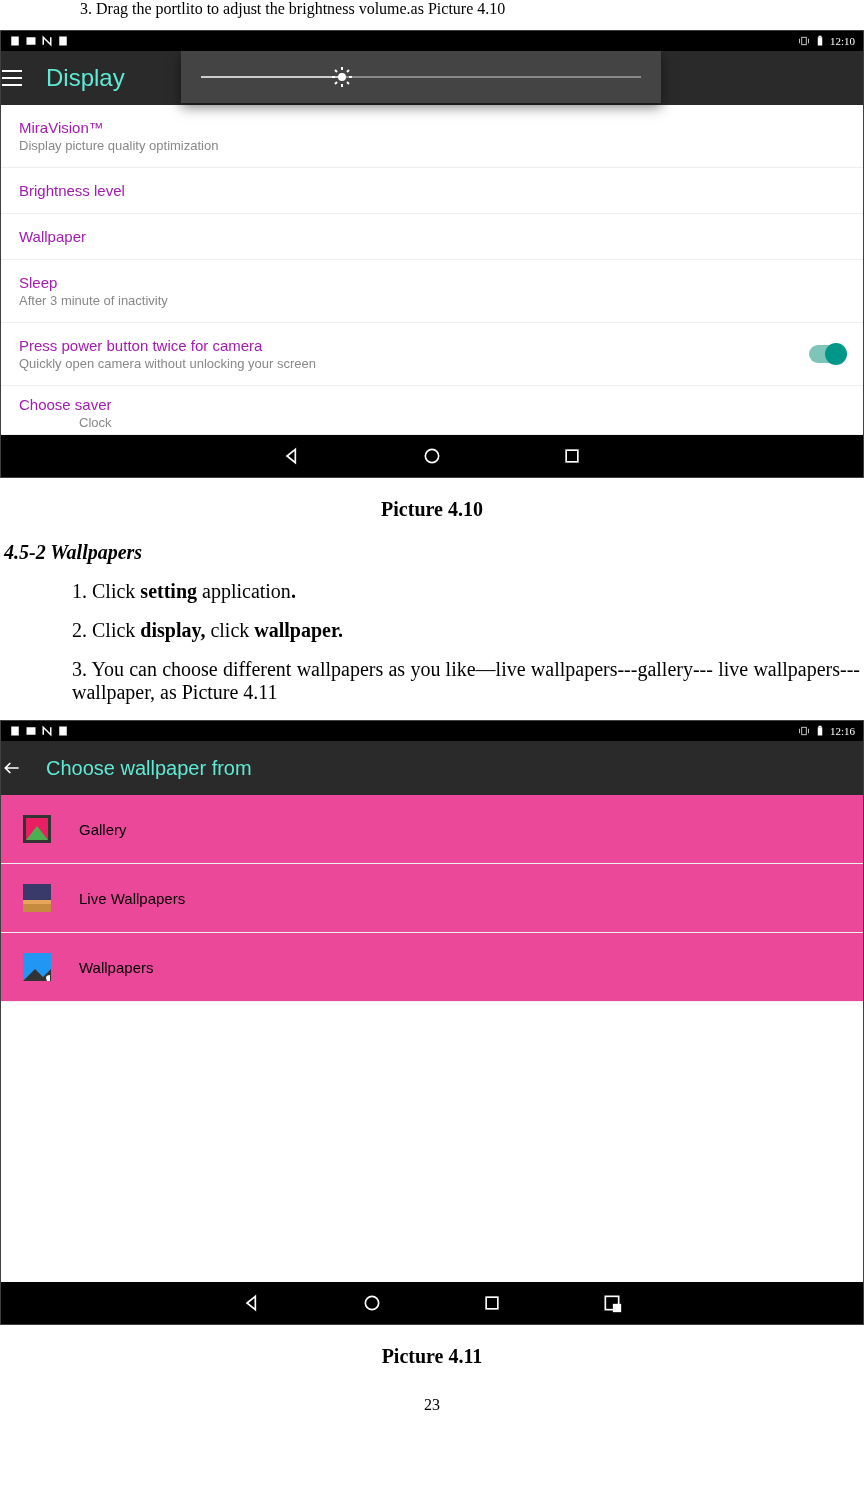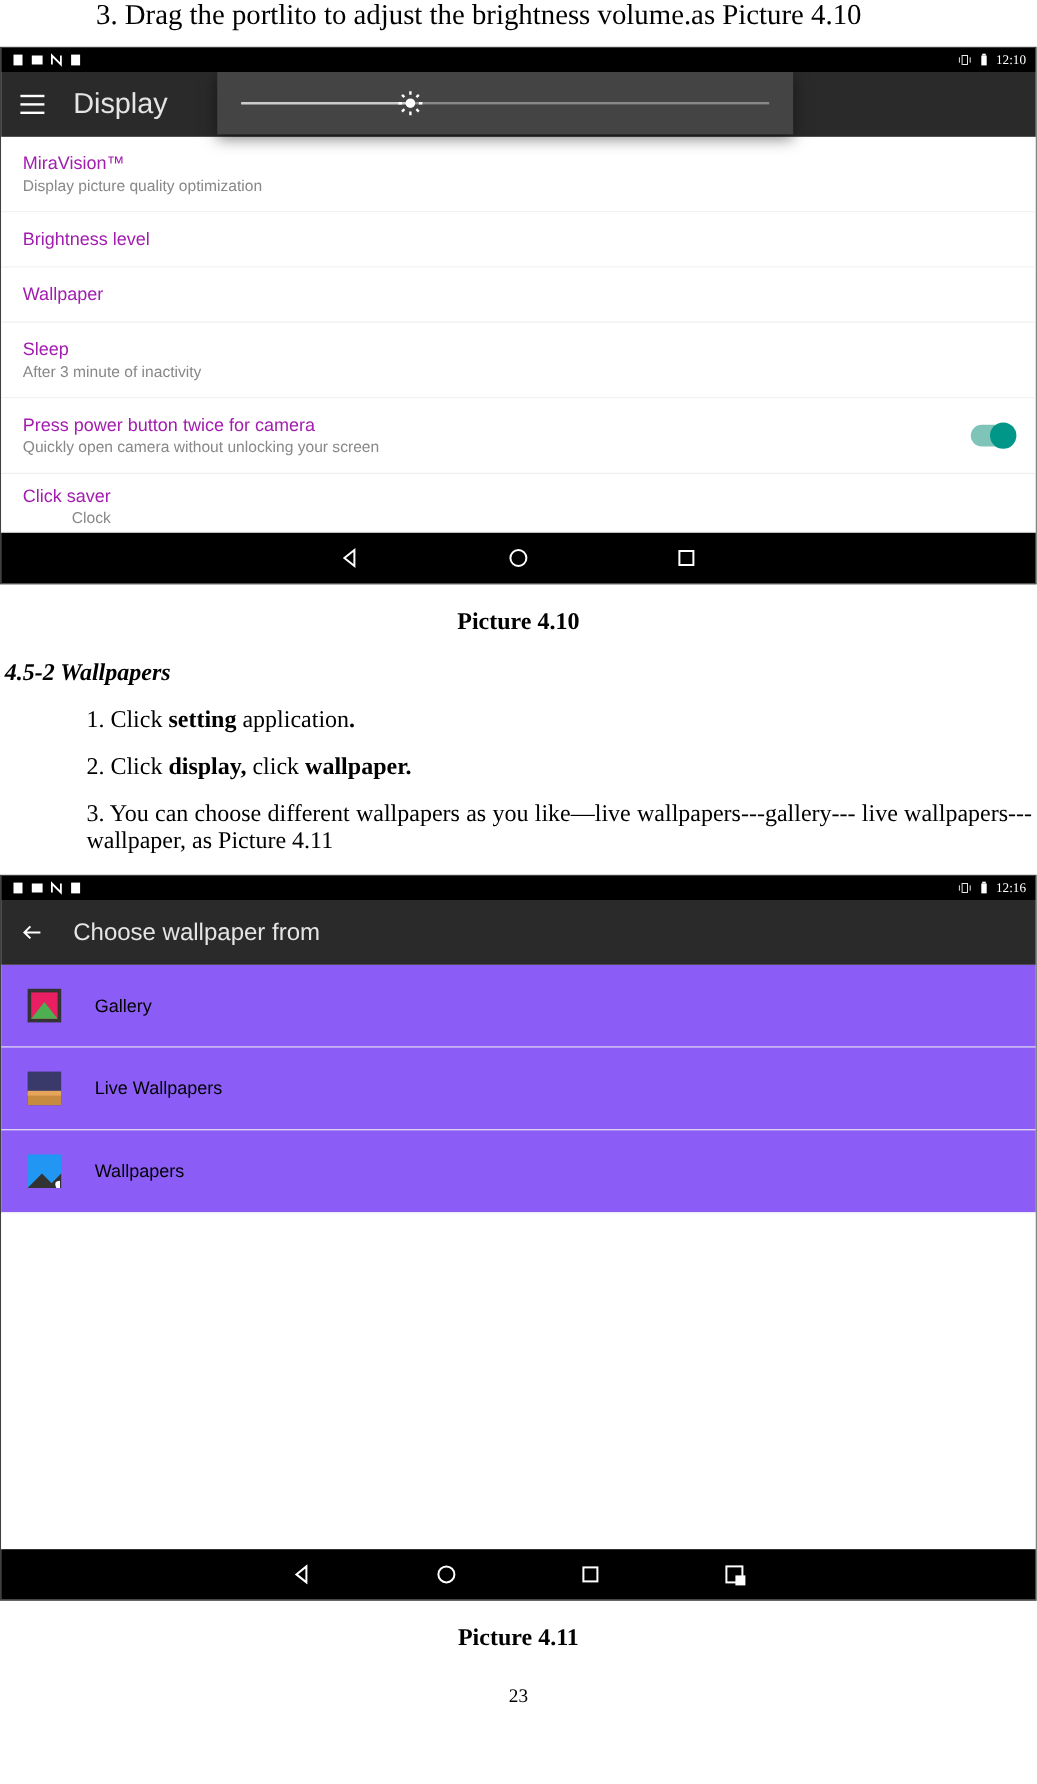--- a/index.html
+++ b/index.html
@@ -1,25 +1,25 @@
 <!DOCTYPE html>
 <html><head>
   <meta charset="utf-8">
   <style>
     * { box-sizing: border-box; margin: 0; padding: 0; }
     body { font-family: "Times New Roman", serif; font-size: 16px; background: #fff; color: #000; }
     .page { width: 864px; margin: 0 auto; }
-    .doc-text { font-size: 24px; }
+    .doc-text { font-size: 16px; }
     .top-step { margin-left: 80px; margin-top: 0; padding-bottom: 12px; }
     .screenshot { margin: 0; border: 1px solid #404040; }
     .status-bar { background: #000; height: 20px; display: flex; align-items: center; justify-content: space-between; padding: 0 8px; color: #fff; font-size: 11px; }
     .status-icons { display: flex; gap: 4px; }
     .status-right { display: flex; gap: 4px; align-items: center; }
     .t-icon { width: 12px; height: 12px; fill: #fff; }
-    .appbar { background: #2a2a2a; height: 54px; display: flex; align-items: center; padding: 0 16px; color: #e5e5e5; position: relative; }
+    .appbar { background: #2a2a2a; height: 54px; display: flex; align-items: center; padding: 0 1px; color: #5eead4; position: relative; }
     .hamburger { width: 20px; height: 16px; display: flex; flex-direction: column; justify-content: space-between; margin-right: 24px; }
     .hamburger span { height: 2px; background: #fff; }
     .app-title { font-family: Arial, sans-serif; font-size: 24px; font-weight: 500; }
     .brightness-overlay { position: absolute; left: 180px; top: 0; width: 480px; height: 52px; background: #444; box-shadow: 0 4px 12px rgba(0,0,0,0.5); display: flex; align-items: center; padding: 0 20px; z-index: 10; }
     .bslider-track { flex: 1; height: 2px; background: #888; position: relative; }
     .bslider-fill { position: absolute; left: 0; top: 0; height: 2px; width: 32%; background: #ccc; }
     .bslider-thumb { position: absolute; left: 32%; top: -11px; width: 24px; height: 24px; transform: translateX(-50%); }
     .setting-row { padding: 14px 18px; border-bottom: 1px solid #eee; font-family: Arial, sans-serif; background: #fff; display: flex; justify-content: space-between; align-items: center; }
     .setting-row .s-title { font-size: 15px; color: #a21caf; }
     .setting-row .s-sub { font-size: 13px; color: #888; margin-top: 2px; text-align: right; }
@@ -28,21 +28,21 @@
     .toggle::after { content: ""; position: absolute; right: -2px; top: -2px; width: 22px; height: 22px; background: #009688; border-radius: 50%; }
     .navbar { background: #000; height: 42px; display: flex; align-items: center; justify-content: center; gap: 120px; }
     .navbtn { width: 20px; height: 20px; }
     .navbtn svg { width: 100%; height: 100%; fill: none; stroke: #fff; stroke-width: 2; }
     .caption { text-align: center; font-weight: bold; margin: 20px 0; font-size: 20px; }
     .section-head { font-weight: bold; margin: 16px 0 16px 4px; font-size: 20px; font-style: italic; }
     .steps { margin-left: 72px; margin-right: 4px; }
     .steps li { list-style: none; margin-bottom: 16px; font-size: 20px; text-align: justify; }
     .step3 { text-align: justify; text-justify: inter-word; }
     .back-arrow { width: 20px; height: 20px; margin-right: 24px; }
-    .wp-row { display: flex; align-items: center; padding: 16px 18px; border-bottom: 1px solid #eee; font-family: Arial, sans-serif; background: #8b5cf6; }
+    .wp-row { display: flex; align-items: center; padding: 16px 18px; border-bottom: 1px solid #eee; font-family: Arial, sans-serif; background: #ec4899; }
     .wp-icon { width: 36px; height: 36px; margin-right: 24px; }
     .wp-label { font-size: 15px; }
     .wp-blank { height: 280px; background: #fff; }
     .navbar2 { background: #000; height: 42px; display: flex; align-items: center; justify-content: center; gap: 100px; }
     .pagenum { text-align: center; margin: 28px 0 10px; font-size: 16px; }
   </style>
 </head>
 <body>
 
 <div class="page">
@@ -129,21 +129,21 @@
     </div>
     <div class="setting-row">
       <div>
         <div class="s-title">Press power button twice for camera</div>
         <div class="s-sub">Quickly open camera without unlocking your screen</div>
       </div>
       <div class="toggle"></div>
     </div>
     <div class="setting-row compact">
       <div>
-        <div class="s-title">Click saver</div>
+        <div class="s-title">Choose saver</div>
         <div class="s-sub">Clock</div>
       </div>
     </div>
     <div class="navbar">
       <div class="navbtn"><svg viewBox="0 0 24 24">
             <path d="M16 4 L6 12 L16 20 Z"></path>
           </svg></div>
       <div class="navbtn"><svg viewBox="0 0 24 24">
             <circle cx="12" cy="12" r="8"></circle>
           </svg></div>

